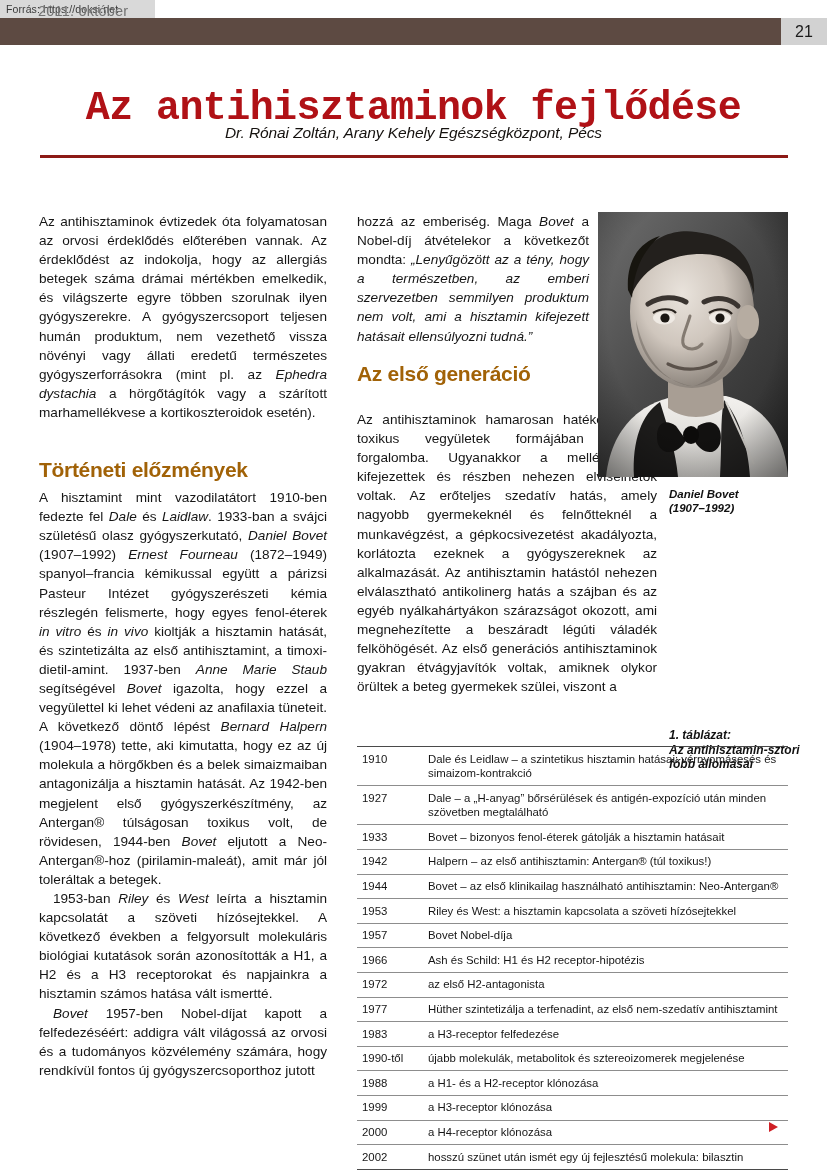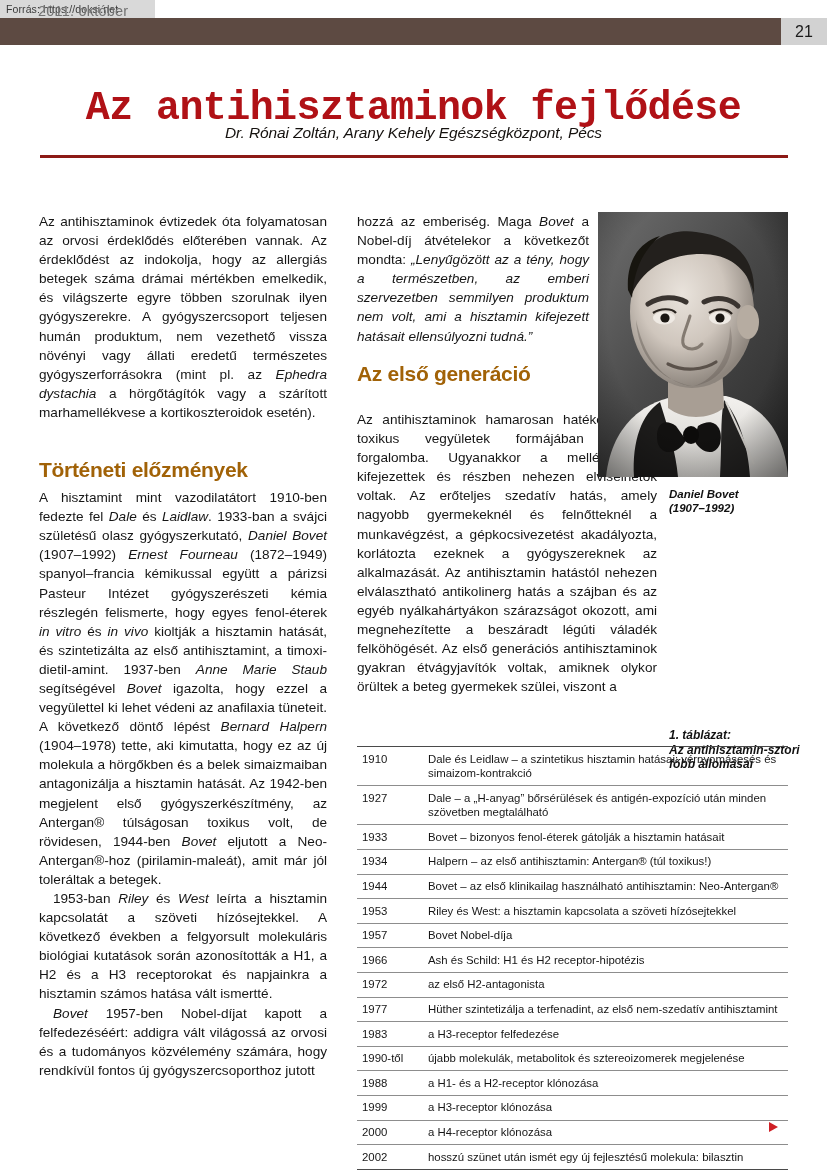--- a/index.html
+++ b/index.html
@@ -315,21 +315,21 @@
       </tr>
       <tr>
         <td class="tl-year">1927</td>
         <td class="tl-event">Dale – a „H-anyag” bőrsérülések és antigén-expozíció után minden szövetben megtalálható</td>
       </tr>
       <tr>
         <td class="tl-year">1933</td>
         <td class="tl-event">Bovet – bizonyos fenol-éterek gátolják a hisztamin hatásait</td>
       </tr>
       <tr>
-        <td class="tl-year">1934</td>
+        <td class="tl-year">1942</td>
         <td class="tl-event">Halpern – az első antihisztamin: Antergan® (túl toxikus!)</td>
       </tr>
       <tr>
         <td class="tl-year">1944</td>
         <td class="tl-event">Bovet – az első klinikailag használható antihisztamin: Neo-Antergan®</td>
       </tr>
       <tr>
         <td class="tl-year">1953</td>
         <td class="tl-event">Riley és West: a hisztamin kapcsolata a szöveti hízósejtekkel</td>
       </tr>

